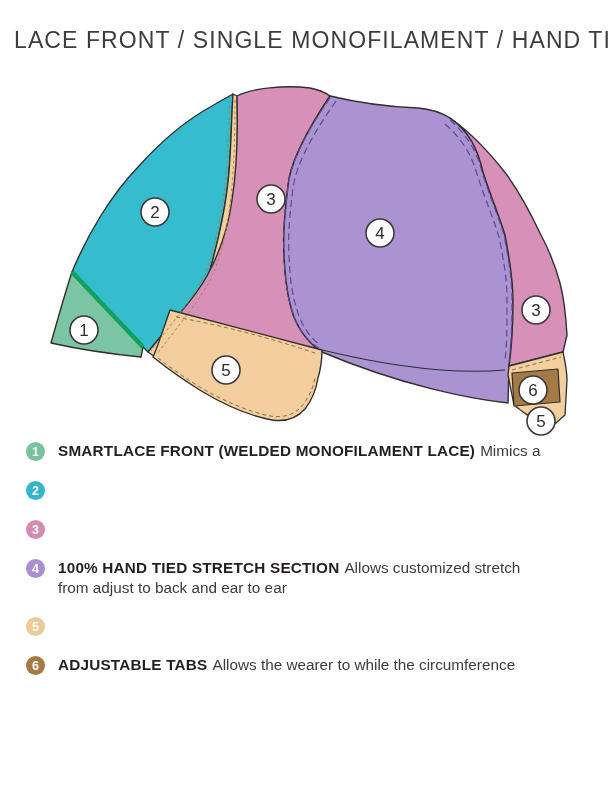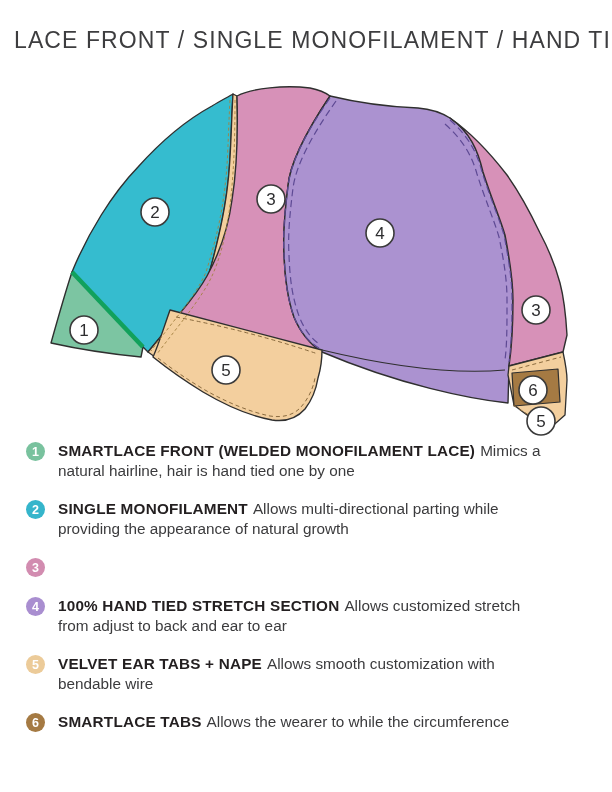--- a/index.html
+++ b/index.html
@@ -134,40 +134,38 @@
     <circle r="14" stroke="#3a3a3a" stroke-width="1.6" fill="#ffffff"></circle>
     <text class="marker-num" y="6">5</text>
   </g>
 </svg>
 </div>
 
 <div class="legend">
 
   <div class="legend-item">
     <div class="bullet" style="background-color: rgb(121, 194, 158);">1</div>
-    <div class="txt"><span class="hd">SMARTLACE FRONT (WELDED MONOFILAMENT LACE)</span><span class="d1">Mimics a</span><br><span>natural hairline, hair is hand tied one by one</span></div>
+    <div class="txt"><span class="hd">SMARTLACE FRONT (WELDED MONOFILAMENT LACE)</span><span class="d1">Mimics a</span><br></div>
   </div>
 
   <div class="legend-item">
     <div class="bullet" style="background-color: rgb(53, 181, 203);">2</div>
-    <div class="txt"><span class="hd">SINGLE MONOFILAMENT</span><span class="d1">Allows multi-directional parting while</span><br><span>providing the appearance of natural growth</span></div>
   </div>
 
   <div class="legend-item">
     <div class="bullet" style="background-color: rgb(210, 140, 176);">3</div>
   </div>
 
   <div class="legend-item">
     <div class="bullet" style="background-color: rgb(169, 142, 208);">4</div>
     <div class="txt"><span class="hd">100% HAND TIED STRETCH SECTION</span><span class="d1">Allows customized stretch</span><br><span>from adjust to back and ear to ear</span></div>
   </div>
 
   <div class="legend-item">
     <div class="bullet" style="background-color: rgb(236, 203, 153);">5</div>
-    <div class="txt"><span class="hd">VELVET EAR TABS + NAPE</span><span class="d1">Allows smooth customization with</span><br><span>bendable wire</span></div>
   </div>
 
   <div class="legend-item">
     <div class="bullet" style="background-color: rgb(165, 122, 67);">6</div>
-    <div class="txt"><span class="hd">SMARTLACE TABS</span><span class="d1">Allows the wearer to while the circumference</span></div>
+    <div class="txt"><span class="hd">ADJUSTABLE TABS</span><span class="d1">Allows the wearer to while the circumference</span></div>
   </div>
 
 </div>
 
 </body></html>

